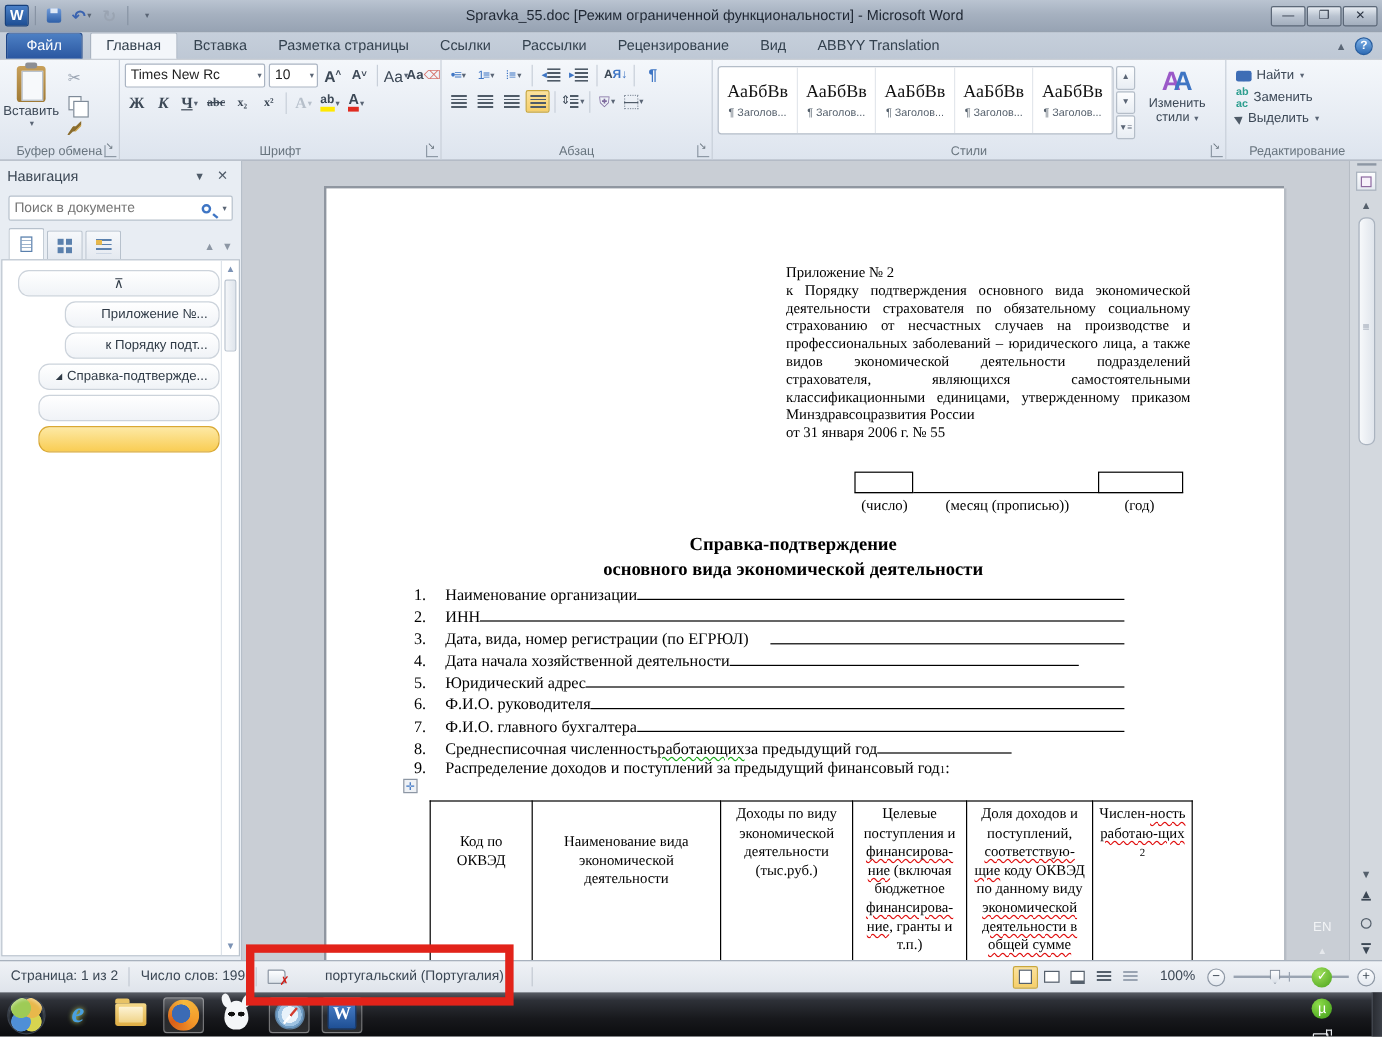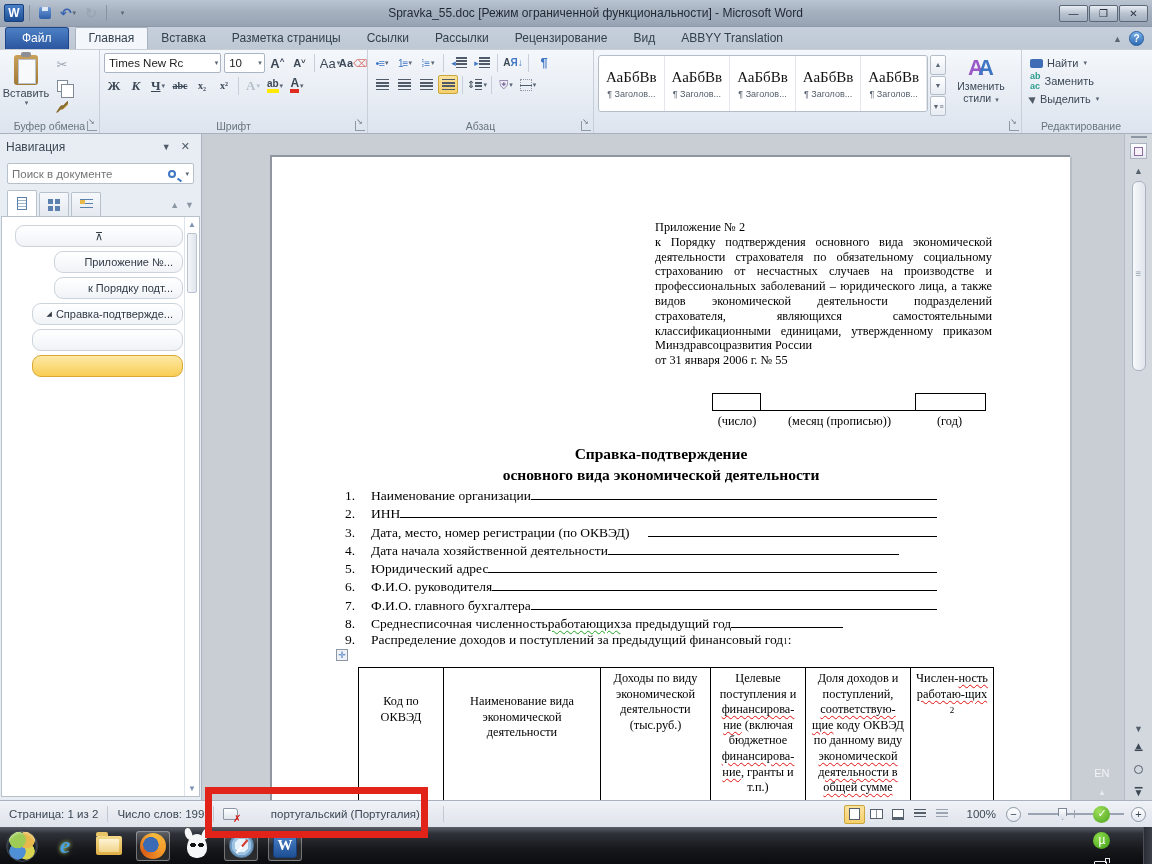--- a/index.html
+++ b/index.html
@@ -500,20 +500,21 @@
         </div>
       <div class="gal-scroll">
         <div>▲</div>
         <div>▼</div>
         <div>▼≡</div>
       </div>
       <div class="chstyles">
         <div class="chstyles-ic"><span class="a1">А</span><span class="a2">А</span></div>
         <div class="chstyles-label"><span>Изменить стили</span> <span class="drop">▾</span></div>
       </div>
+      <div class="rgroup-label">Стили</div>
       <div class="dlg-launcher"></div>
     </div>
 
     <div class="rgroup g-edit">
       <div class="edit-row">
           <span class="binocs"></span>
           <span>Найти</span>
           <span class="drop">▾</span>
         </div>
       <div class="edit-row">
@@ -613,21 +614,21 @@
               <span>Наименование организации </span>
               <span class="blank fill"></span>
             </div>
             <div class="doc-li">
               <span class="num">2.</span>
               <span>ИНН </span>
               <span class="blank fill"></span>
             </div>
             <div class="doc-li">
               <span class="num">3.</span>
-              <span>Дата, место, номер регистрации (по ОКВЭД)</span>
+              <span>Дата, вида, номер регистрации (по ЕГРЮЛ)</span>
               <span class="blank fill" style="margin-left: 18px;"></span>
             </div>
             <div class="doc-li">
               <span class="num">4.</span>
               <span>Дата начала хозяйственной деятельности </span>
               <span class="blank fill" style="margin-right: 38px;"></span>
             </div>
             <div class="doc-li">
               <span class="num">5.</span>
               <span>Юридический адрес </span>

